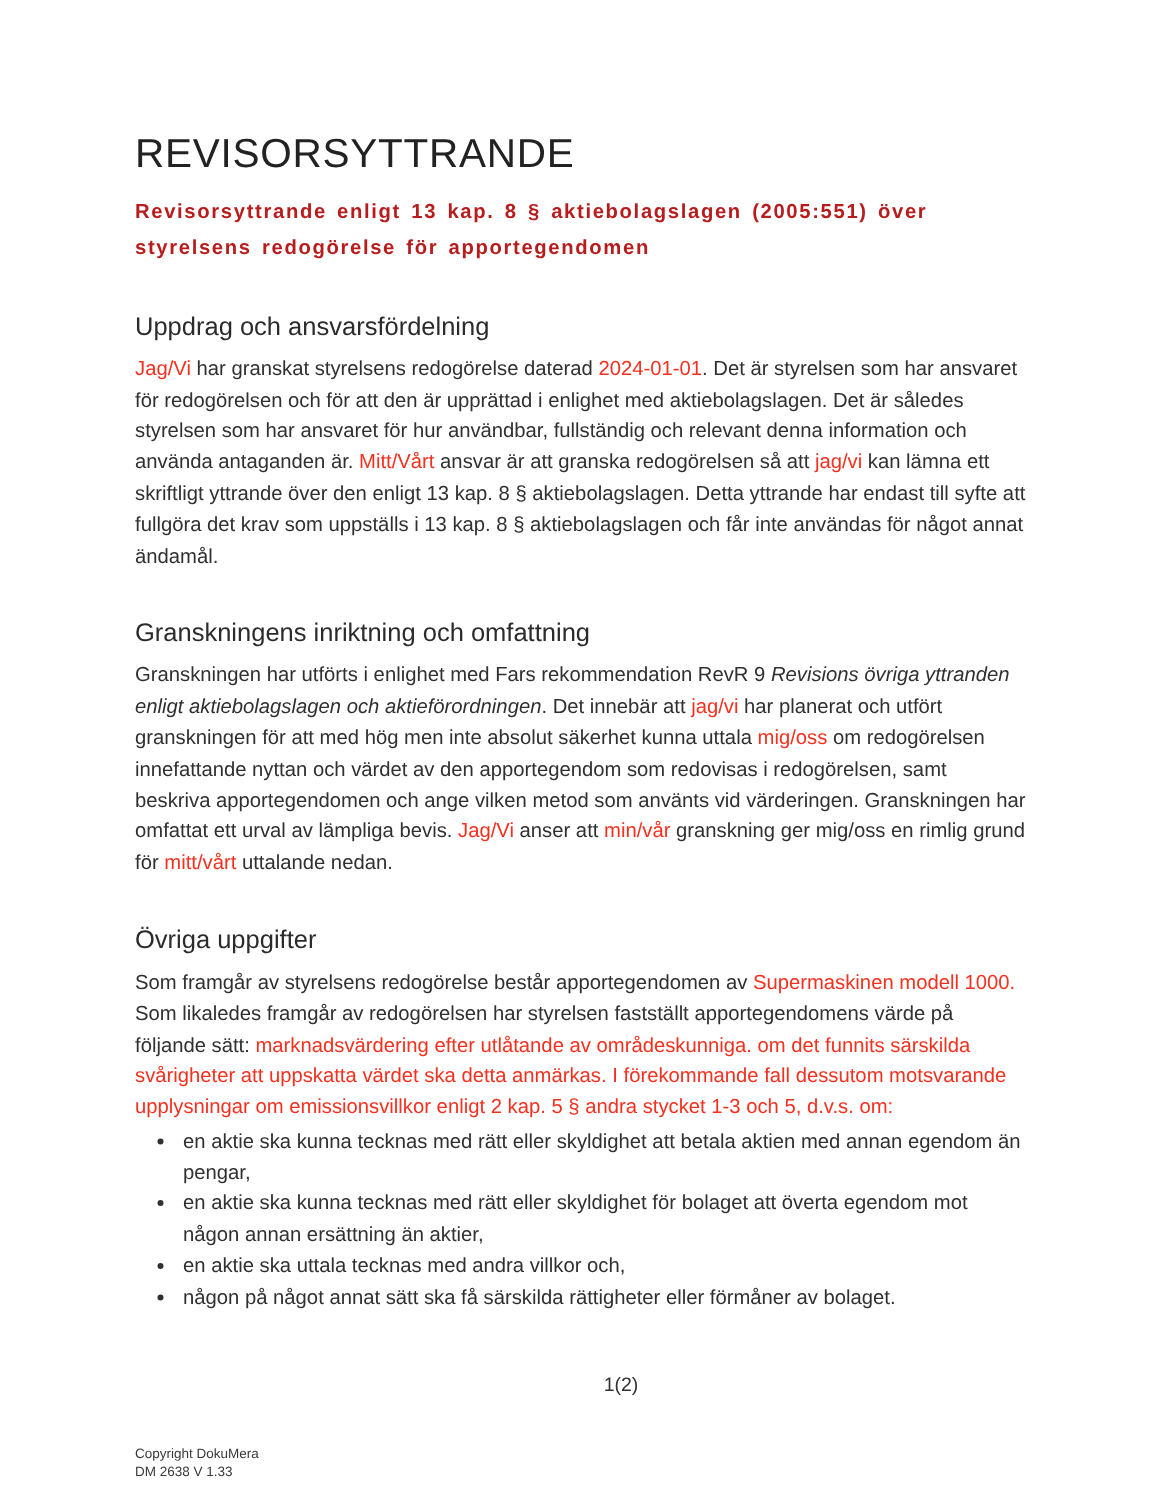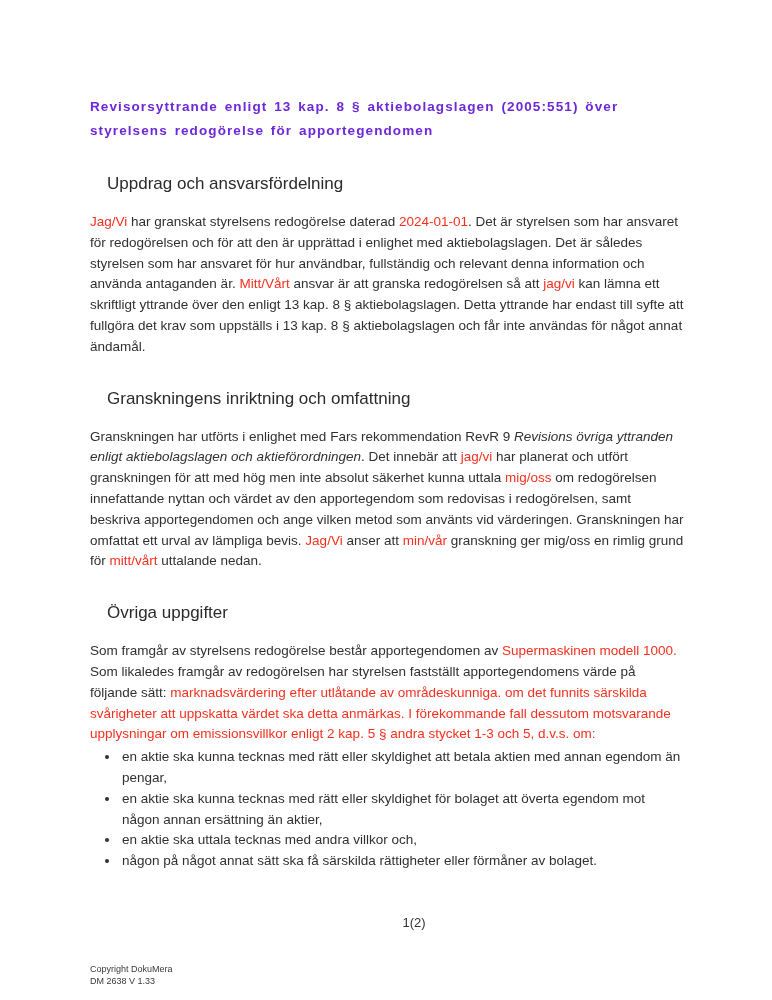--- a/index.html
+++ b/index.html
@@ -30,31 +30,31 @@
     color: #222222;
     line-height: 1.25;
   }
   h2.doc-subtitle {
     margin: 9px 0 0 0;
     font-size: 13.5px;
     font-weight: 700;
     letter-spacing: 1.1px;
     word-spacing: 2px;
     line-height: 24px;
-    color: #6d28d9;
+    color: #b91c1c;
     max-width: 580px;
   }
   p.recipient {
     margin: 44px 0 0 0;
     font-size: 13.5px;
     line-height: 20px;
   }
   section { margin: 30px 0 0 0; }
   section h3 {
-    margin: 17px;
+    margin: 0;
     font-size: 17px;
     font-weight: 400;
     color: #2b2b2b;
     line-height: 22px;
   }
   section p {
     margin: 7px 0 0 0;
     font-size: 13.5px;
     line-height: 20.8px;
     max-width: 596px;
@@ -89,20 +89,21 @@
     font-size: 9px;
     line-height: 11.5px;
     color: #3a3a3a;
   }
 </style>
 </head>
 <body>
 
 <div class="page">
 
+  <h1 class="doc-title">REVISORSYTTRANDE</h1>
 
   <h2 class="doc-subtitle">Revisorsyttrande enligt 13 kap. 8 § aktiebolagslagen (2005:551) över styrelsens redogörelse för apportegendomen</h2>
 
 
   <section>
     <h3>Uppdrag och ansvarsfördelning</h3>
     <p><span class="red">Jag/Vi</span><span> har granskat styrelsens redogörelse daterad </span><span class="red">2024-01-01</span><span>. Det är styrelsen som har ansvaret för redogörelsen och för att den är upprättad i enlighet med aktiebolagslagen. Det är således styrelsen som har ansvaret för hur användbar, fullständig och relevant denna information och använda antaganden är. </span><span class="red">Mitt/Vårt</span><span> ansvar är att granska redogörelsen så att </span><span class="red">jag/vi</span><span> kan lämna ett skriftligt yttrande över den enligt 13 kap. 8 § aktiebolagslagen. Detta yttrande har endast till syfte att fullgöra det krav som uppställs i 13 kap. 8 § aktiebolagslagen och får inte användas för något annat ändamål.</span></p>
   </section>
 
   <section>

